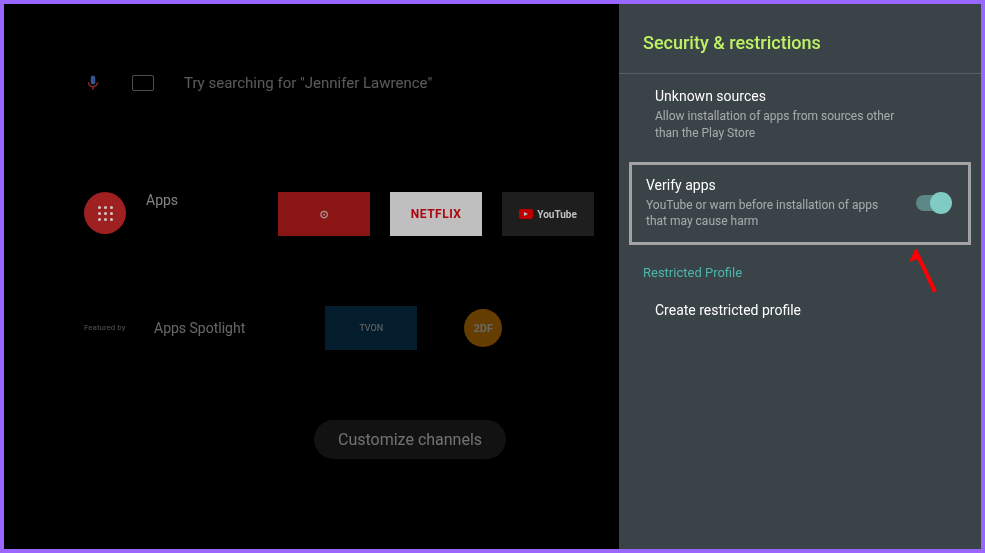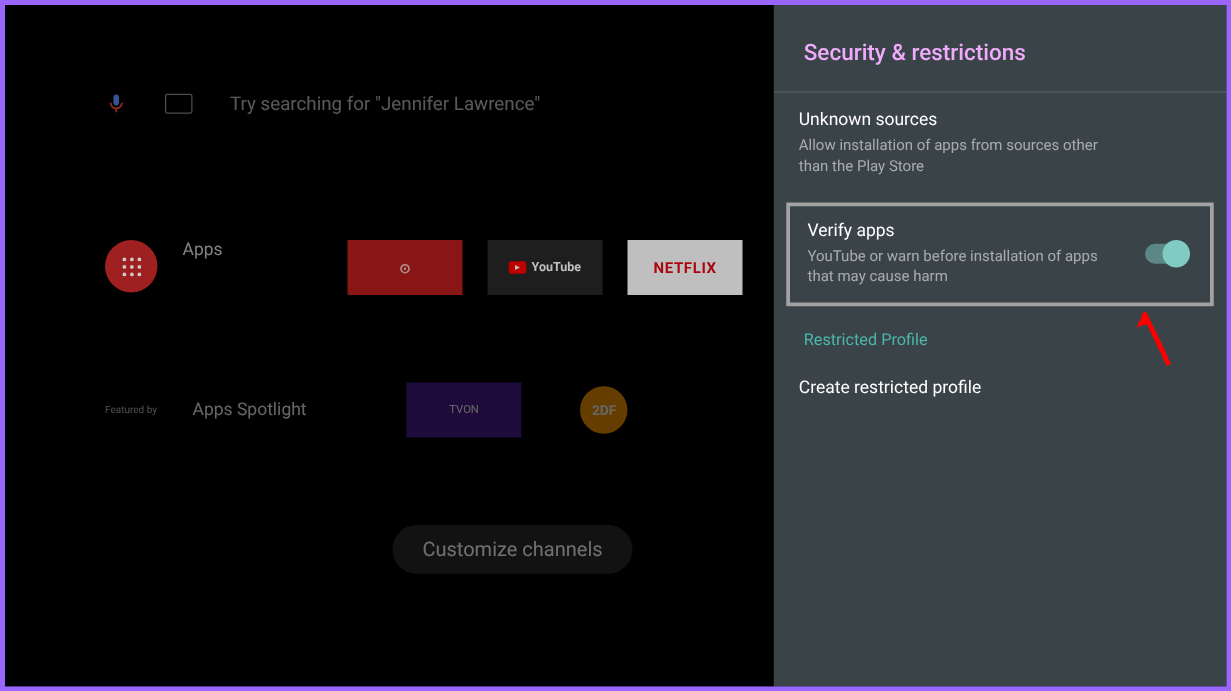--- a/index.html
+++ b/index.html
@@ -130,21 +130,21 @@
       margin-right: 60px;
     }
     .spotlight-tile {
       width: 92px;
       height: 44px;
       display: flex;
       align-items: center;
       justify-content: center;
       opacity: 0.4;
     }
-    .tile-teal { background: #4c1d95; color: #fff; font-size: 9px; }
+    .tile-teal { background: #0c4a6e; color: #fff; font-size: 9px; }
     .tile-orange { 
       background: transparent;
       position: relative;
     }
     .orange-circle {
       width: 38px;
       height: 38px;
       background: #ff9800;
       border-radius: 50%;
       display: flex;
@@ -167,26 +167,27 @@
       flex: 1;
       background: #3a4348;
       padding: 0;
       color: #fff;
       position: relative;
     }
     .panel-title {
       padding: 28px 24px 20px 24px;
       font-size: 18px;
       font-weight: 500;
-      color: #f0abfc;
+      color: #bef264;
       border-bottom: 1px solid rgba(255,255,255,0.15);
     }
     .setting-item {
       padding: 14px 20px;
       position: relative;
+      margin-left: 16px;
     }
     .setting-item.highlighted {
       border: 3px solid #a3a3a3;
       margin: 6px 10px;
       padding: 12px 14px;
     }
     .setting-title {
       font-size: 14px;
       color: #fff;
       margin-bottom: 4px;
@@ -253,25 +254,25 @@
             <span></span>
             <span></span>
             <span></span>
             <span></span>
           </div>
       </div>
       <span class="apps-label">Apps</span>
       <div class="app-tile tile-vpn">
           <span style="opacity:0.7">⊙</span>
         </div>
+      <div class="app-tile tile-netflix">NETFLIX</div>
       <div class="app-tile tile-youtube">
         <span class="yt-logo"></span>
           <span>YouTube</span>
       </div>
-      <div class="app-tile tile-netflix">NETFLIX</div>
     </div>
 
     <div class="spotlight-row">
       <div class="featured-label">Featured by</div>
       <span class="spotlight-label">Apps Spotlight</span>
       <div class="spotlight-tile tile-teal">TVON</div>
       <div class="spotlight-tile tile-orange">
         <div class="orange-circle">2DF</div>
       </div>
     </div>

